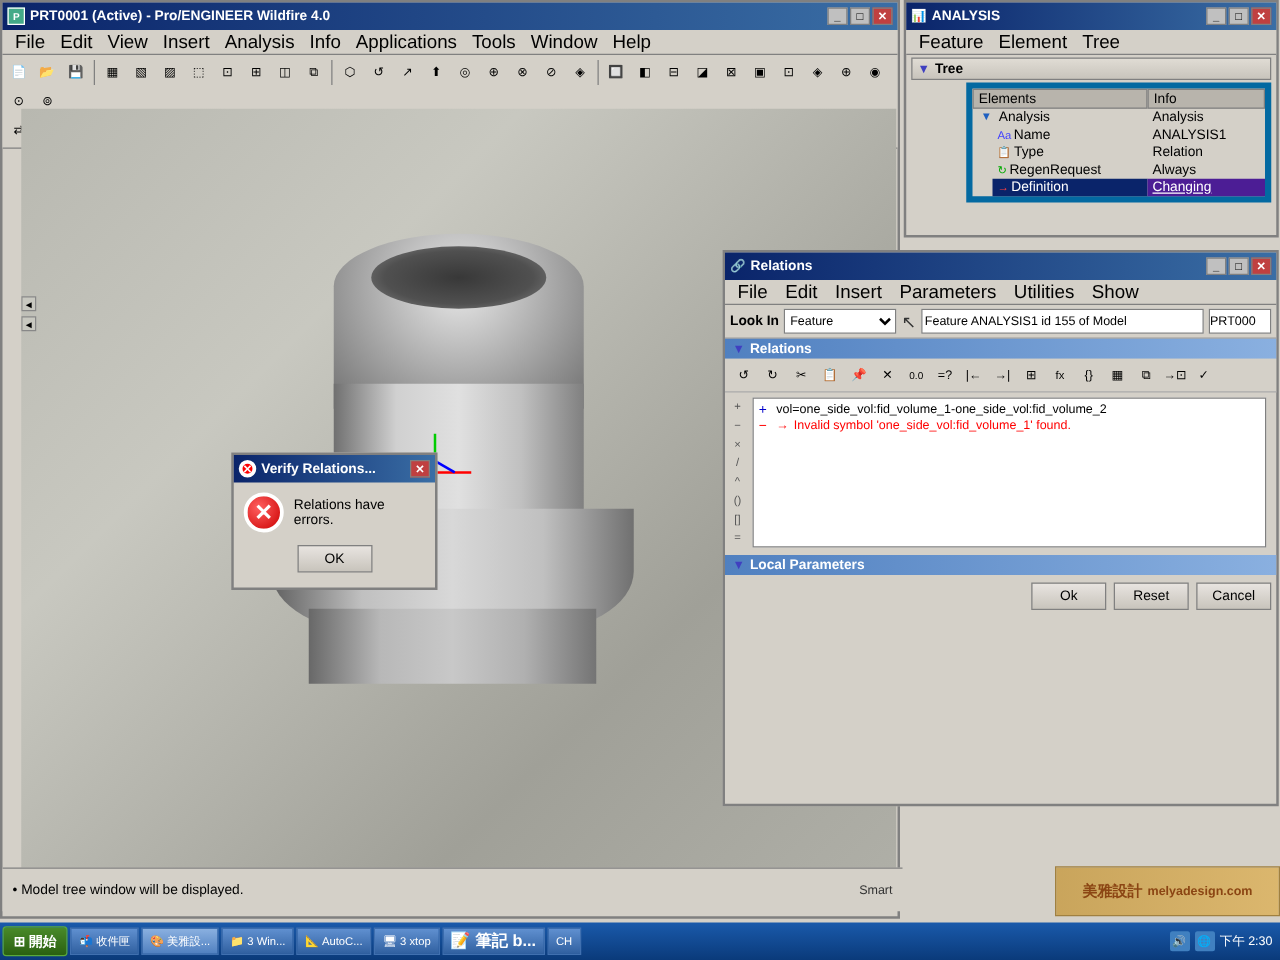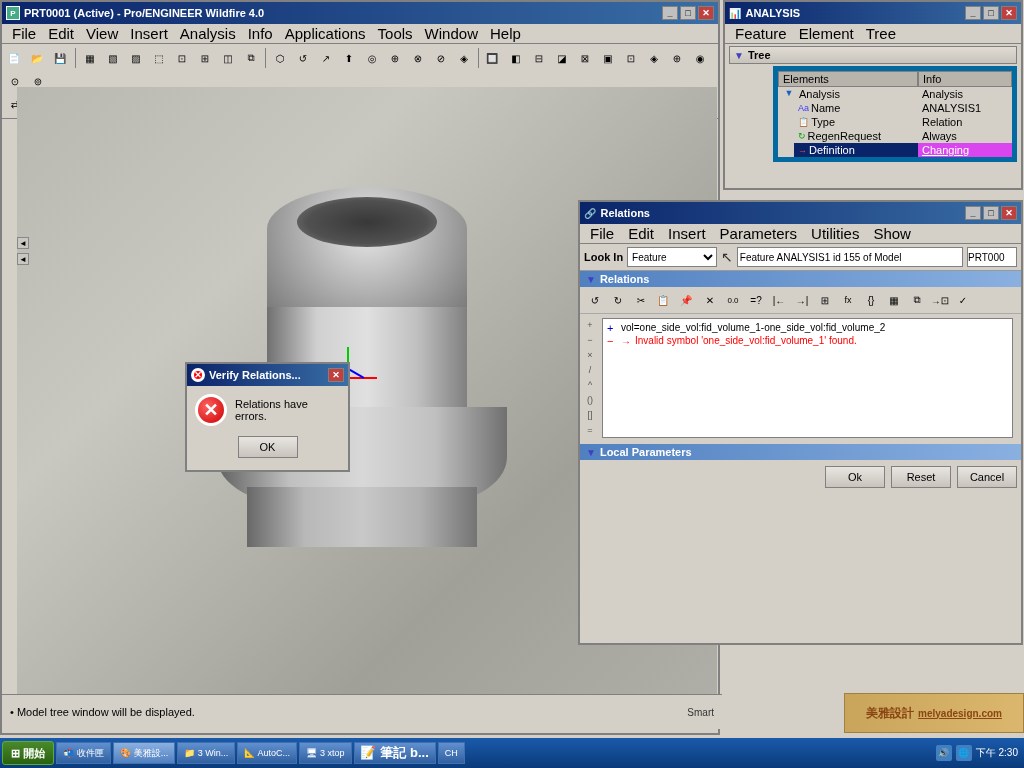--- a/index.html
+++ b/index.html
@@ -501,21 +501,21 @@
       <div class="tree-item tree-indent">
         <span style="color:#00aa00; font-size:9px; margin-right:2px;">↻</span>
         <span>RegenRequest</span>
       </div>
       <div class="tree-item">Always</div>
 
       <div class="tree-item tree-indent" style="background:#0a246a; color:white;">
         <span style="color:#ff4040; font-size:9px; margin-right:2px;">→</span>
         <span>Definition</span>
       </div>
-      <div class="tree-item" style="background:#d946ef; color:white;text-decoration:underline;">Changing</div>
+      <div class="tree-item" style="background:#4c1d95; color:white;text-decoration:underline;">Changing</div>
     </div>
   </div>
 </div>
 
 <div class="relations-dialog">
   <div class="relations-titlebar">
     <span style="font-size:10px; margin-right:4px;">🔗</span>
     <span>Relations</span>
     <div class="title-buttons">
       <div class="title-btn">_</div>
@@ -635,14 +635,14 @@
   <div class="taskbar-item" style="font-size:9px;">CH</div>
   <div class="taskbar-right">
     <div class="tray-icon">🔊</div>
     <div class="tray-icon">🌐</div>
     <span style="font-size:10px; color:white;">下午 2:30</span>
   </div>
 </div>
 
 <div class="watermark">
   <span>美雅設計</span>
-  <span style="font-size:10px; margin-left:4px;text-decoration:underline;">melyadesign.com</span>
+  <span style="font-size:10px; margin-left:4px;">melyadesign.com</span>
 </div>
 
 </body></html>

